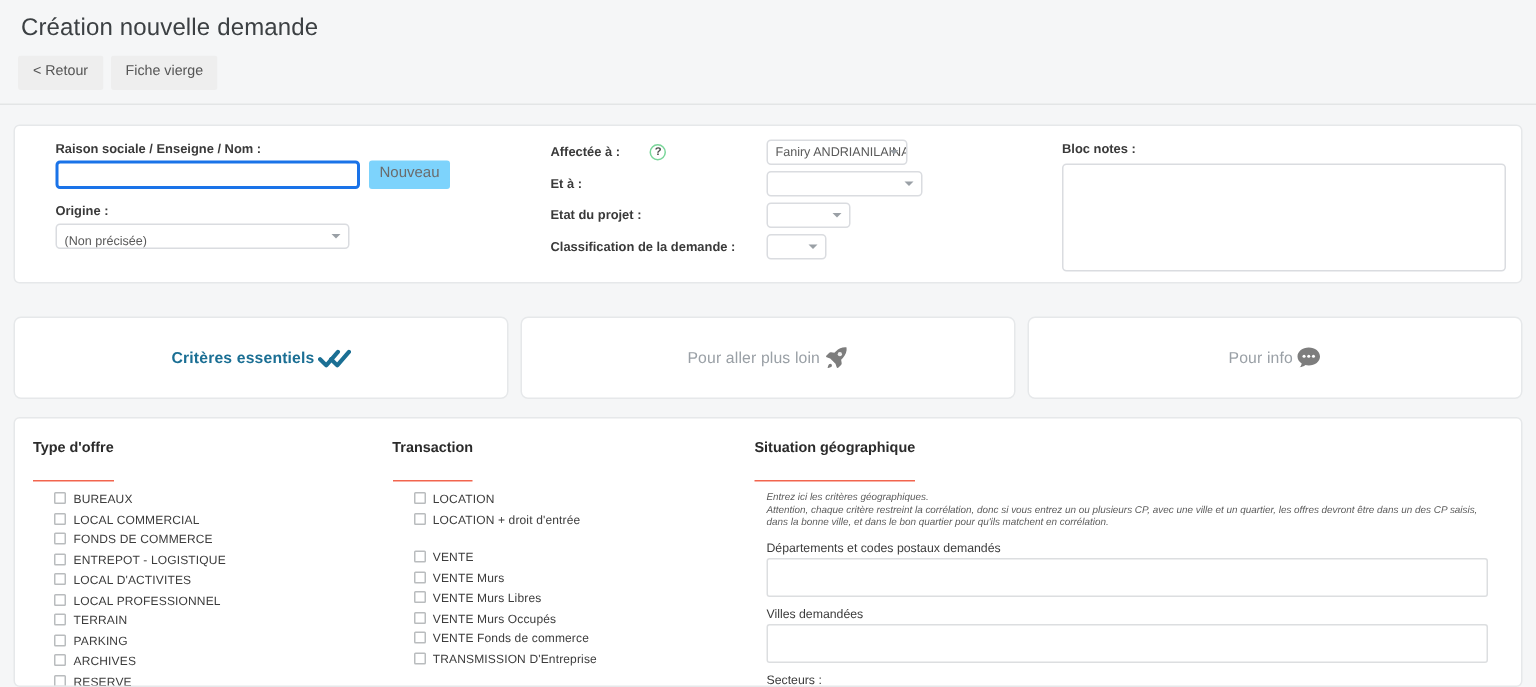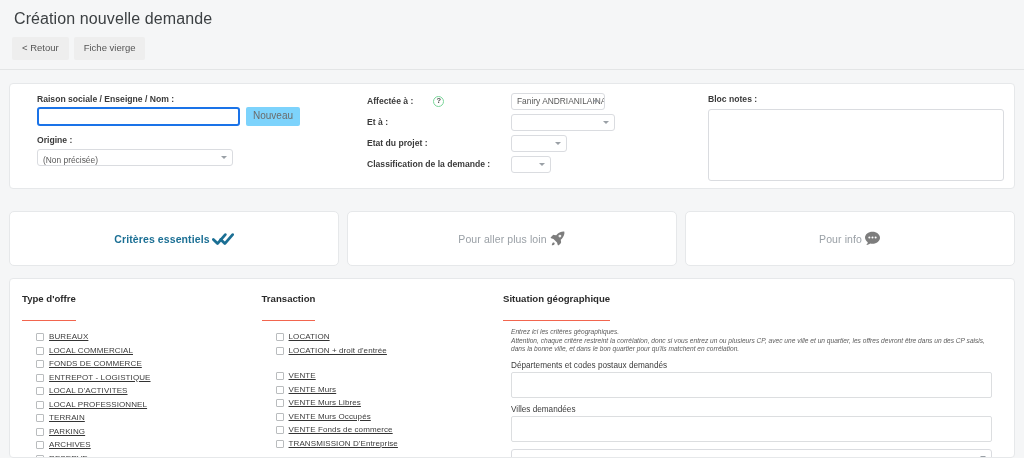--- a/index.html
+++ b/index.html
@@ -215,26 +215,25 @@
     font-weight: bold;
     color: #2b2b2b;
     display: inline-block;
     border-bottom: 1.6px solid #f2654e;
     padding-bottom: 16px;
     margin-bottom: 7px;
   }
 
   .cb-row {
     display: flex;
-    align-items: flex-end;
+    align-items: flex-start;
     gap: 5px;
     height: 13px;
     margin-bottom: 0.5px;
     cursor: pointer;
-    text-decoration: underline;
   }
   .cb-indent { padding-left: 14px; }
   .cb-box {
     width: 8px; height: 8px;
     border: 1px solid #b9bcbe;
     border-radius: 1px;
     background: #fff;
     flex: none;
   }
   .cb-label {
@@ -490,20 +489,21 @@
         <span class="l1">Entrez ici les critères géographiques.</span>
         <span>Attention, chaque critère restreint la corrélation, donc si vous entrez un ou plusieurs CP, avec une ville et un quartier, les offres devront être dans un des CP saisis, dans la bonne ville, et dans le bon quartier pour qu'ils matchent en corrélation.</span>
       </div>
 
       <div class="sub-label">Départements et codes postaux demandés</div>
       <textarea class="geo-area" style=""></textarea>
 
       <div class="sub-label">Villes demandées</div>
       <textarea class="geo-area" style=""></textarea>
 
+      <div class="sub-label">Secteurs :</div>
       <div class="select geo-select">
         <span></span>
         <span class="caret"></span>
       </div>
 
       
     </div>
 
   </div>
 </div>

